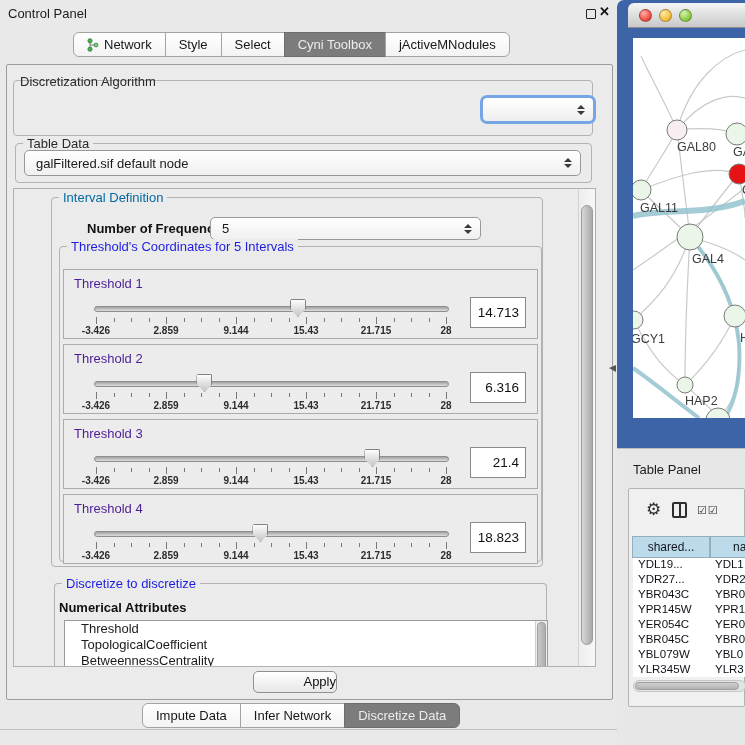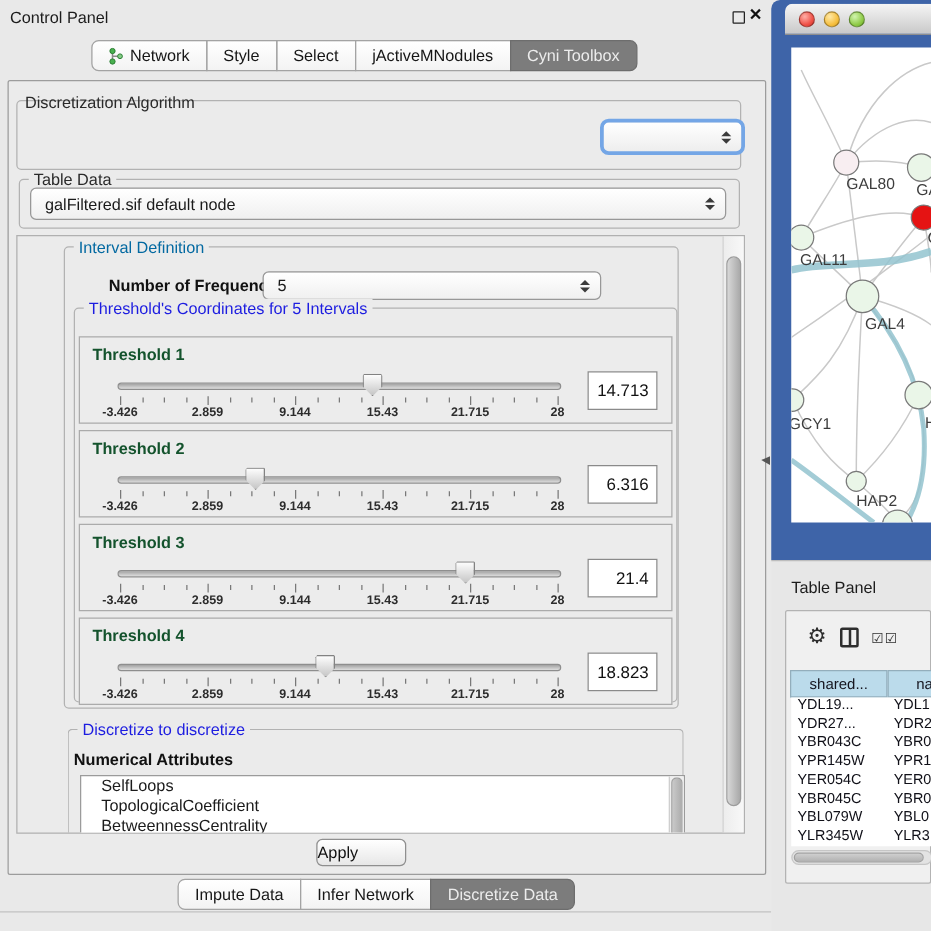--- a/index.html
+++ b/index.html
@@ -55,21 +55,21 @@
   .scrollpane { left:13px; top:188px; width:583px; height:479px; border:1px solid #b0b0b0;
                 overflow:hidden; background:#ebebeb; }
   .v-track { position:absolute; top:0; right:0; bottom:0; width:17px;
              background:linear-gradient(90deg,#ededed,#f8f8f8); border-left:1px solid #d2d2d2; }
   .v-thumb { position:absolute; left:2px; top:16px; width:12px; height:440px; border-radius:6px;
              background:linear-gradient(90deg,#d8d8d8,#a9a9a9); border:1px solid #9c9c9c; }
 
   
   .thr-panel { position:relative; margin:0 3px 5px 3px; height:70px; border:1px solid #ababab;
                background:#ececec; }
-  .thr-name { position:absolute; left:10px; top:6px; font-size:13px; font-weight:bold; color:#14532d; }
+  .thr-name { position:absolute; left:10px; top:6px; font-size:13px; font-weight:normal; color:#4c1d95; }
   .thr-track { position:absolute; left:30px; top:36px; width:355px; height:6px; border-radius:3px;
                border:1px solid #8e8e8e; background:linear-gradient(#a2a2a2,#dedede); }
   .thr-thumb { position:absolute; top:29px; width:16px; height:18px;
                background:linear-gradient(#fdfdfd,#c6c6c6); border:1px solid #828282;
                clip-path:polygon(8% 0%,92% 0%,100% 10%,100% 55%,50% 100%,0% 55%,0% 10%); }
   .tick { position:absolute; width:1px; background:#787878; }
   .tick.minor { top:48px; height:4px; }
   .tick.major { top:47px; height:7px; }
   .tick-label { position:absolute; top:55px; transform:translateX(-50%); font-size:10px;
                 font-weight:bold; color:#2c2c2c; }
@@ -79,23 +79,23 @@
 
   
   .attr-bold { position:absolute; font-size:13px; font-weight:bold; color:#111; }
   .listbox { position:absolute; background:#ffffff; border:1px solid #9b9b9b; overflow:hidden; }
   .listbox li { list-style:none; font-size:13px; color:#1b1b1b; padding-left:16px; line-height:16px; }
   .list-sb { position:absolute; top:0; right:0; bottom:0; width:12px; background:#efefef;
              border-left:1px solid #cfcfcf; }
   .list-sb-thumb { position:absolute; left:1px; top:1px; width:9px; bottom:1px;
                    background:linear-gradient(90deg,#c9c9c9,#aeaeae); border:1px solid #9e9e9e; border-radius:4px; }
 
-  .apply-btn { left:253px; top:671px; width:72px; height:22px; background:linear-gradient(#ffffff,#e7e7e7);
+  .apply-btn { left:253px; top:671px; width:84px; height:22px; background:linear-gradient(#ffffff,#e7e7e7);
                border:1px solid #8f8f8f; border-radius:5px; font-size:13px; color:#111;
-               text-align:left; line-height:20px; font-family:"Liberation Sans",sans-serif; }
+               text-align:right; line-height:20px; font-family:"Liberation Sans",sans-serif; }
   .cp-bottom-line { left:0; top:729px; width:617px; border-top:1px solid #c2c2c2; }
 
   
   .net-window { left:617px; top:0; width:128px; height:448px; background:#3e64a8; border-radius:7px 0 0 0; }
   .net-titlebar { position:absolute; left:11px; top:3px; width:117px; height:25px;
                   background:linear-gradient(#f5f5f5,#c9c9c9); border-radius:6px 0 0 0;
                   border-bottom:1px solid #8e8e8e; display:flex; align-items:center; gap:7px; padding-left:11px; }
   .tl { width:13px; height:13px; border-radius:50%; border:1px solid rgba(0,0,0,0.3); }
   .tl.red    { background:radial-gradient(circle at 35% 30%, #ffb0a8, #ee4c42 65%, #c03a31); }
   .tl.yellow { background:radial-gradient(circle at 35% 30%, #ffe9a8, #f5bd3b 65%, #cf9a22); }
@@ -146,25 +146,25 @@
           <circle cx="9" cy="7" r="1.9" fill="#84cc86" stroke="#2c7f34" stroke-width="0.8"></circle>
         </svg>
         <span>Network</span>
       </div>
       <div class="tab">
         <span>Style</span>
       </div>
       <div class="tab">
         <span>Select</span>
       </div>
-      <div class="tab">
-        <span>jActiveMNodules</span>
-      </div>
       <div class="tab selected">
         <span>Cyni Toolbox</span>
+      </div>
+      <div class="tab">
+        <span>jActiveMNodules</span>
       </div>
     </div>
 
   <div class="abs main-panel"></div>
 
   <div class="groupbox" style="left:13px; top:80px; width:580px; height:56px;"></div>
   <div class="abs combo algo-combo-frag">
     <span class="stepper">
         <i class="up"></i>
         <i class="down"></i>
@@ -338,21 +338,21 @@
             </div>
 </div>
       </div>
     </div>
 
     <div class="groupbox" style="left:40px; top:394px; width:493px; height:95px; border-bottom:none;">
       <span class="gb-label blue">Discretize to discretize</span>
       <div class="attr-bold" style="left:4px; top:16px;">Numerical Attributes</div>
       <div class="listbox" style="left:9px; top:36px; width:484px; height:58px;">
         <ul id="attr-list">
-            <li>SelfLoops</li>
+            <li>Threshold</li>
             <li>TopologicalCoefficient</li>
             <li>BetweennessCentrality</li>
           </ul>
         <div class="list-sb">
             <div class="list-sb-thumb"></div>
           </div>
       </div>
     </div>
 
     <div class="v-track">

